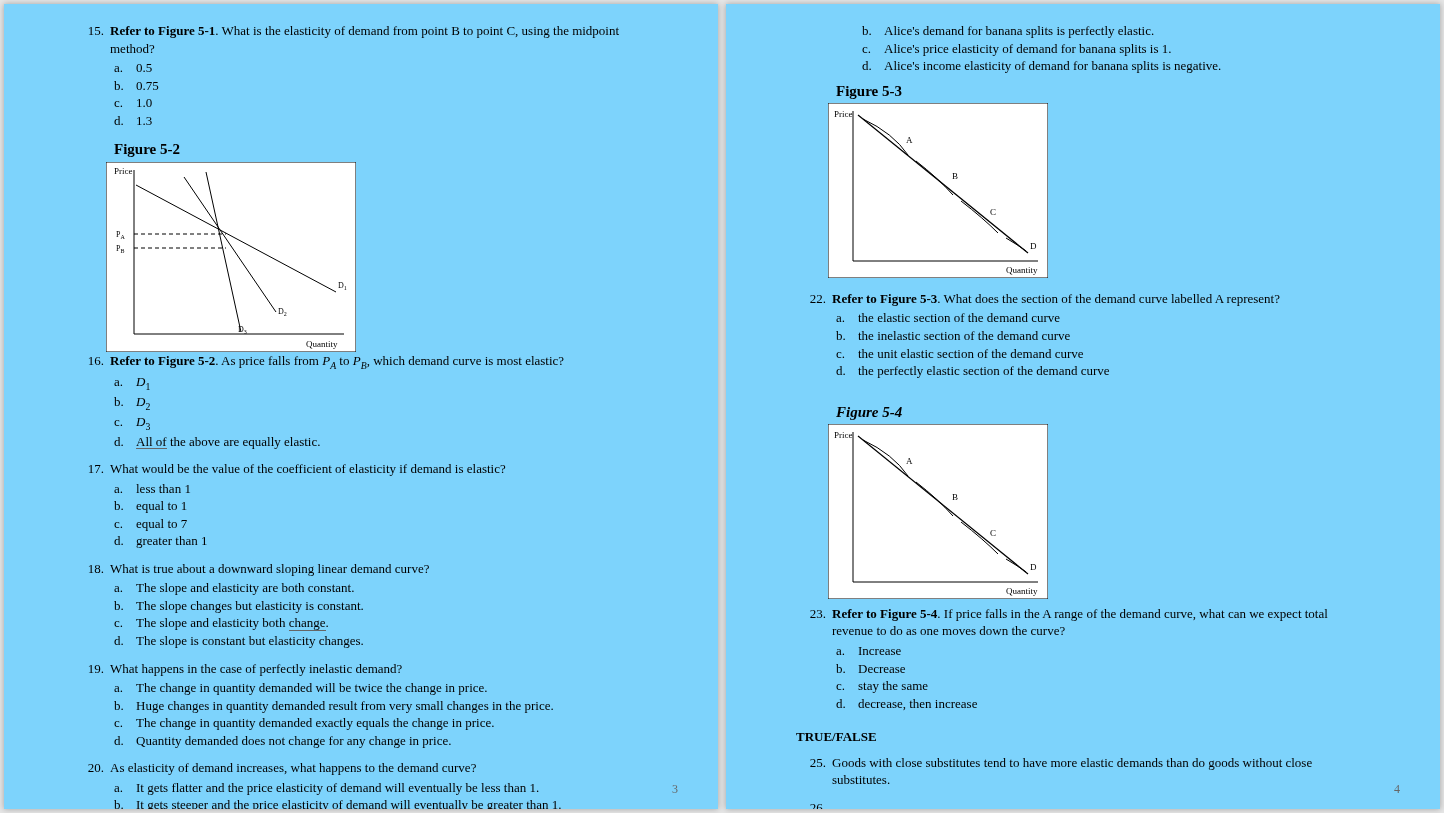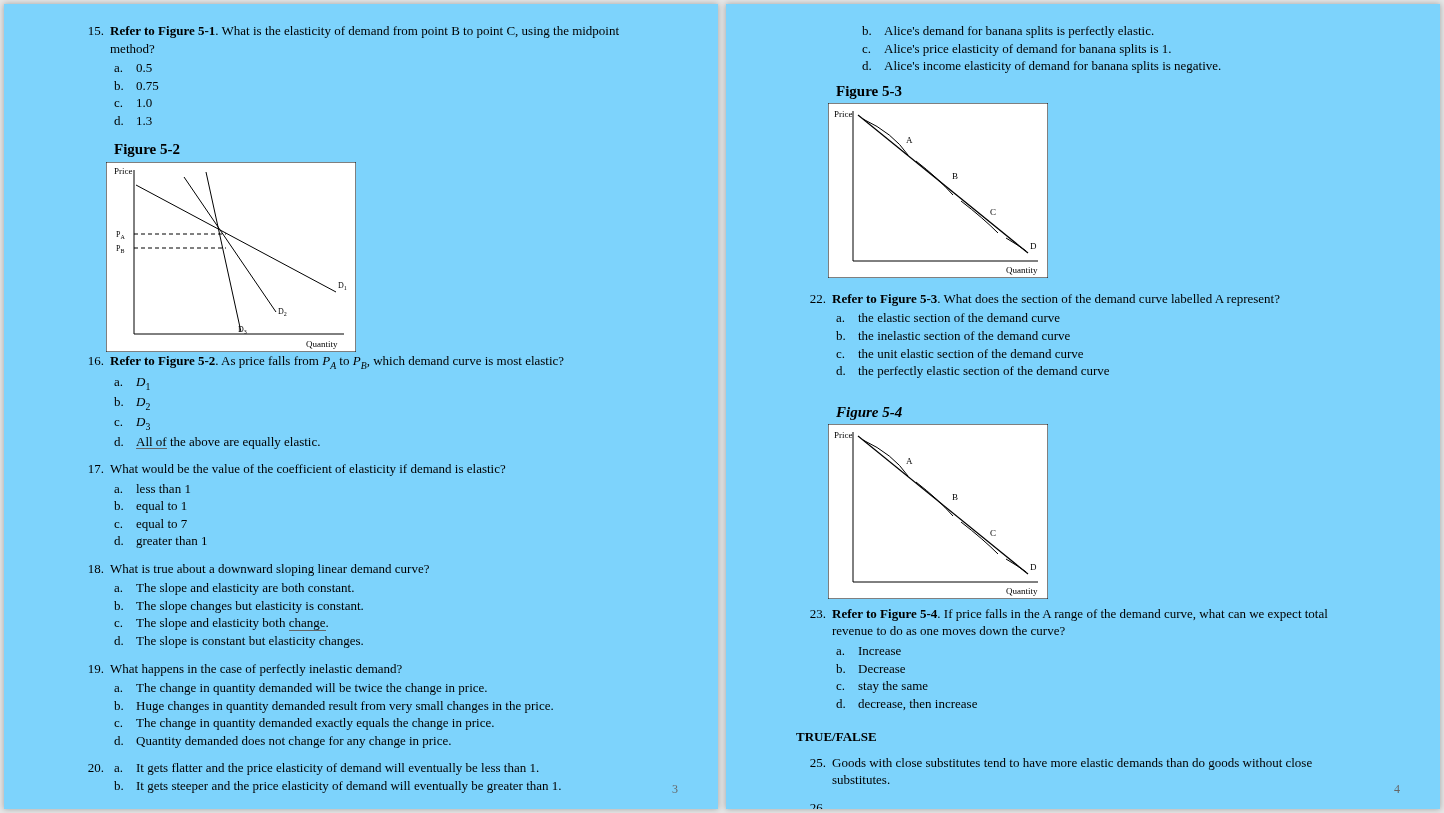--- a/index.html
+++ b/index.html
@@ -176,20 +176,21 @@
               <span class="ol">d.</span>
               <span class="ot">Quantity demanded does not change for any change in price.</span>
             </div>
       </div>
     </div>
   </div>
 
   <div class="q">
     <div class="qnum">20.</div>
     <div class="qbody">
+      <div class="prompt">As elasticity of demand increases, what happens to the demand curve?</div>
       <div class="opts">
         <div class="opt">
               <span class="ol">a.</span>
               <span class="ot">It gets flatter and the price elasticity of demand will eventually be less than 1.</span>
             </div>
         <div class="opt">
               <span class="ol">b.</span>
               <span class="ot">It gets steeper and the price elasticity of demand will eventually be greater than 1.</span>
             </div>
 

